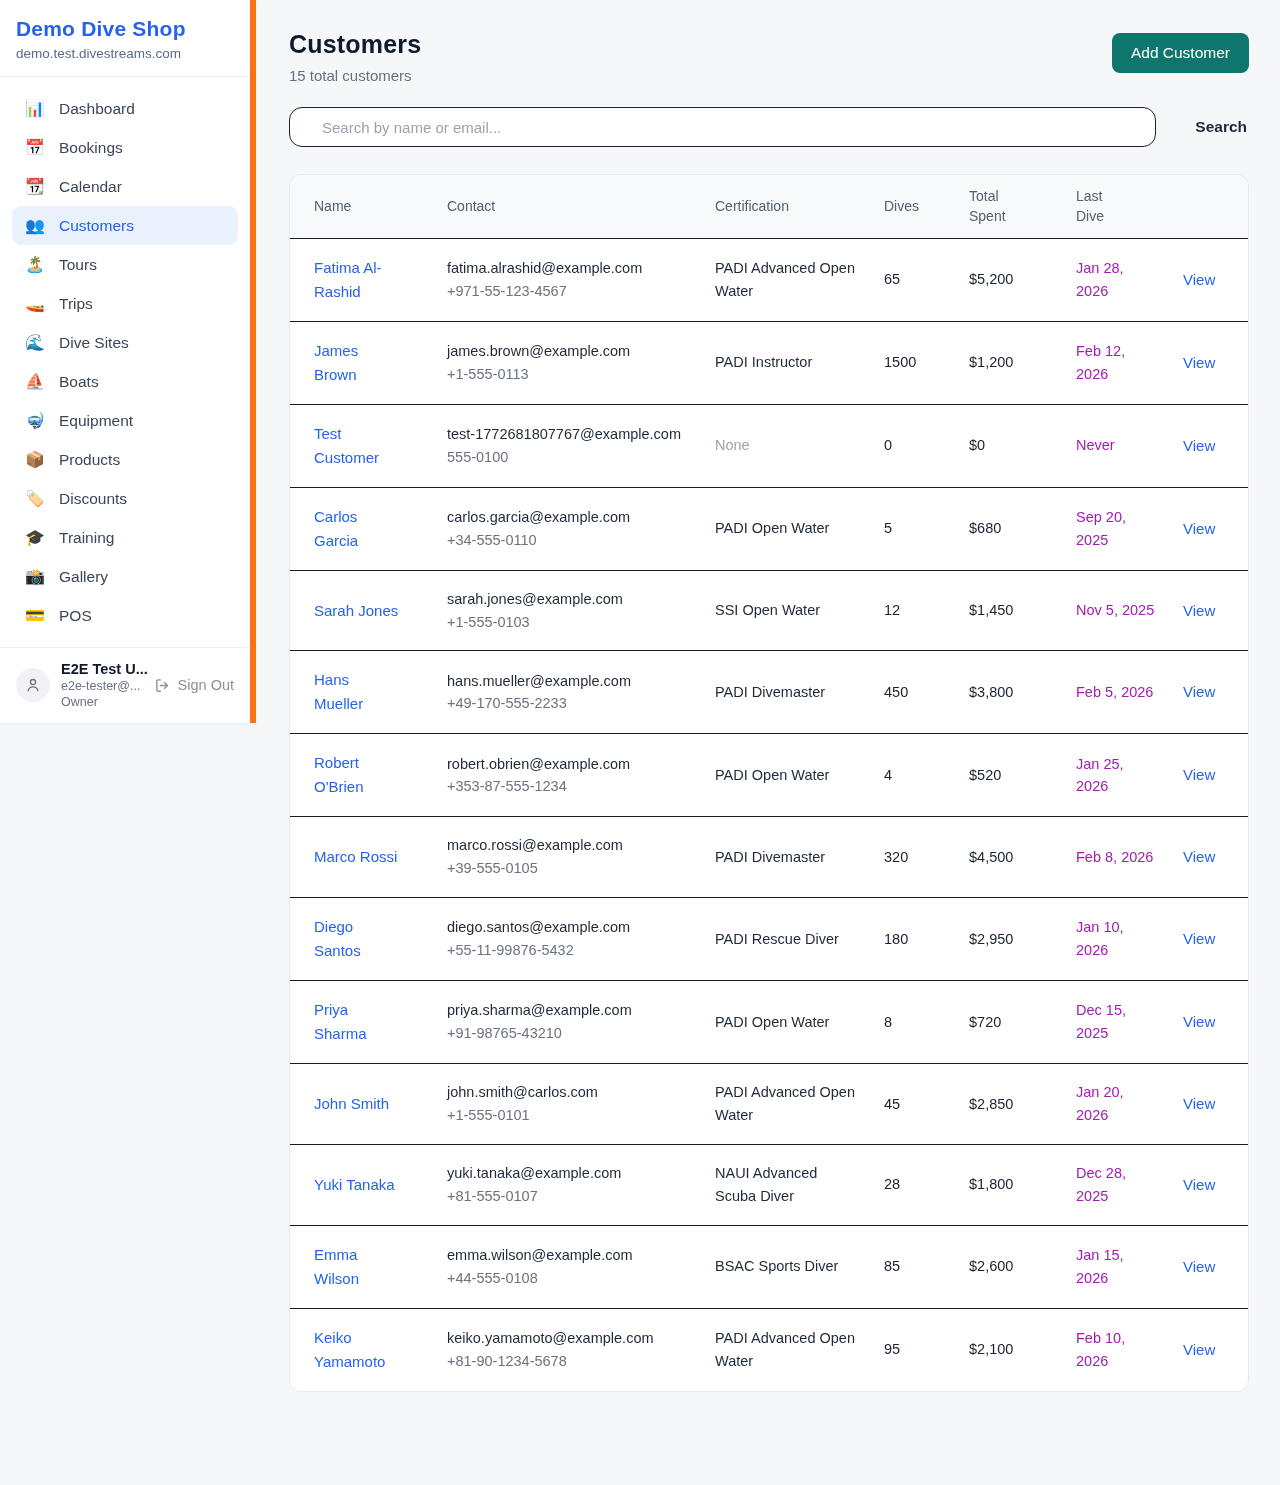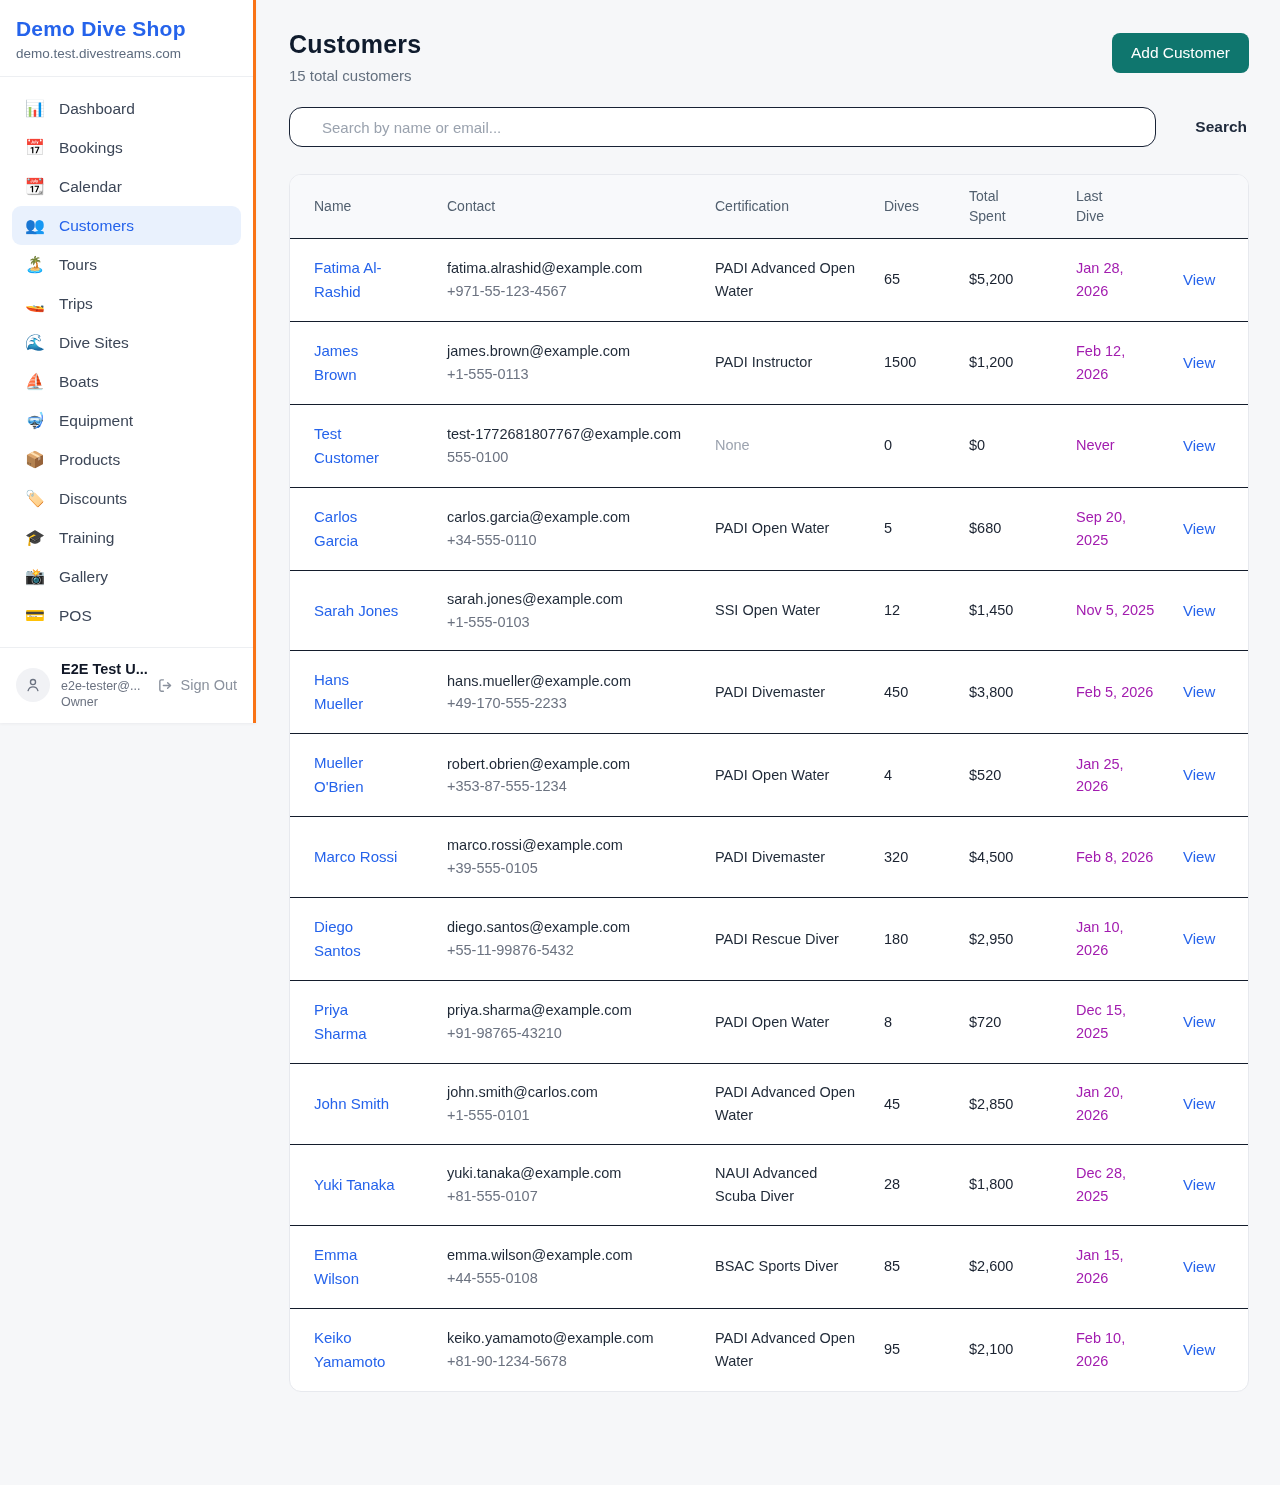--- a/index.html
+++ b/index.html
@@ -9,21 +9,21 @@
     background: #f6f7f9;
     color: #1a2230;
     min-height: 1485px;
     position: relative;
   }
 
   
   .sidebar {
     position: absolute; left: 0; top: 0;
     width: 256px; background: #ffffff;
-    border-right: 3px solid #f97316;
+    border-right: 6px solid #f97316;
     box-shadow: 0 1px 3px rgba(16,24,40,.05);
     padding-bottom: 0;
   }
   .sidebar-header { padding: 17px 16px 15px 16px; border-bottom: 1px solid #edeff2; }
   .shop-title { color: #2563eb; font-size: 21px; font-weight: bold; letter-spacing: .2px; }
   .shop-domain { color: #5d6b7e; font-size: 13.5px; margin-top: 5px; }
   .nav { padding: 12px; }
   .nav-item {
     display: flex; align-items: center; gap: 13px;
     padding: 10px 12px; border-radius: 9px;
@@ -327,21 +327,21 @@
       <div class="phone">+49-170-555-2233</div>
     </td>
     <td class="td-cert"><span>PADI Divemaster</span></td>
     <td class="td-dives">450</td>
     <td class="td-total">$3,800</td>
     <td class="td-last">Feb 5, 2026</td>
     <td class="td-view"><a class="view-link">View</a></td>
   </tr>
 
   <tr>
-    <td class="td-name"><a class="name-link">Mueller O'Brien</a></td>
+    <td class="td-name"><a class="name-link">Robert O'Brien</a></td>
     <td class="td-contact">
       <div class="email">robert.obrien@example.com</div>
       <div class="phone">+353-87-555-1234</div>
     </td>
     <td class="td-cert"><span>PADI Open Water</span></td>
     <td class="td-dives">4</td>
     <td class="td-total">$520</td>
     <td class="td-last">Jan 25, 2026</td>
     <td class="td-view"><a class="view-link">View</a></td>
   </tr>

